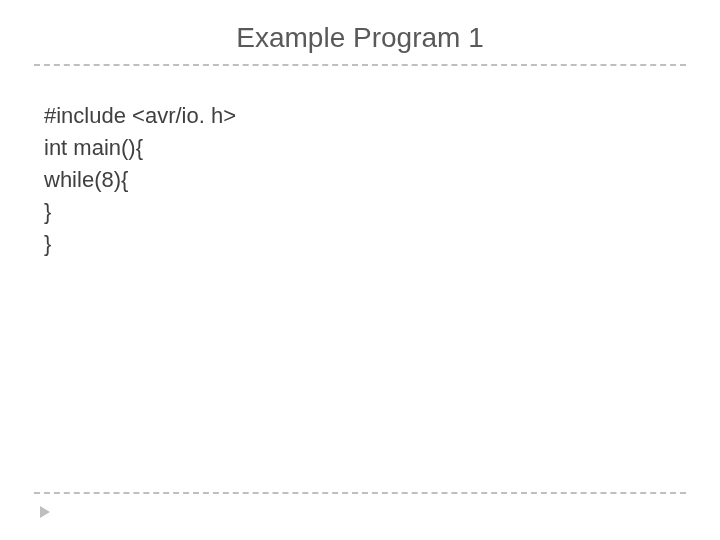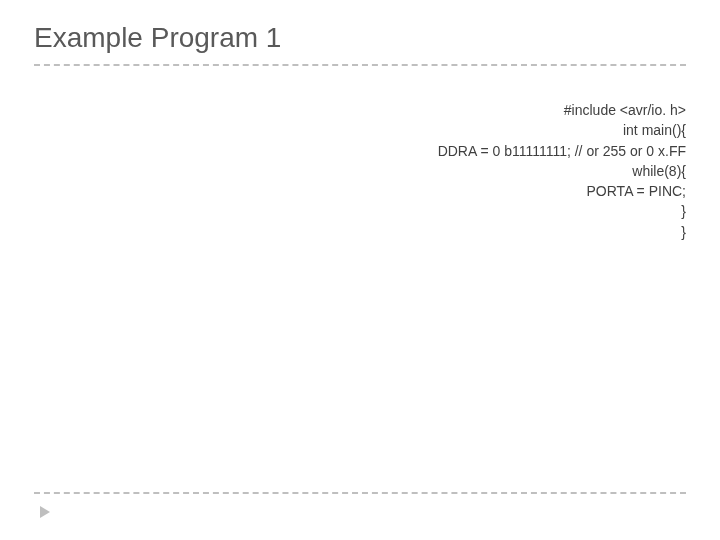--- a/index.html
+++ b/index.html
@@ -14,32 +14,32 @@
   .slide {
     padding: 22px 34px 0 34px;
     height: 100%;
     position: relative;
   }
   .title {
     font-size: 28px;
     color: #595959;
     font-weight: 400;
     margin-bottom: 10px;
+    text-align: center;
   }
   .divider {
     border: none;
     border-top: 2px dashed #bfbfbf;
     margin-bottom: 34px;
   }
   .code-block {
-    font-size: 14px;
+    font-size: 22px;
     color: #404040;
     line-height: 1.45;
     padding-left: 10px;
-    text-align: right;
   }
   .code-line { white-space: pre; }
   .bottom-divider {
     position: absolute;
     left: 34px;
     right: 34px;
     bottom: 46px;
     border: none;
     border-top: 2px dashed #bfbfbf;
   }
@@ -56,21 +56,19 @@
 </style>
 </head>
 <body>
 
 <div class="slide">
   <h1 class="title">Example Program 1</h1>
   <hr class="divider">
   <div class="code-block">
     <div class="code-line">#include &lt;avr/io. h&gt;</div>
     <div class="code-line">int main(){</div>
-    <div class="code-line">DDRA = 0 b11111111; // or 255 or 0 x.FF</div>
     <div class="code-line">while(8){</div>
-    <div class="code-line">PORTA = PINC;</div>
     <div class="code-line">}</div>
     <div class="code-line">}</div>
   </div>
   <hr class="bottom-divider">
   <div class="bullet-marker"></div>
 </div>
 
 </body></html>

